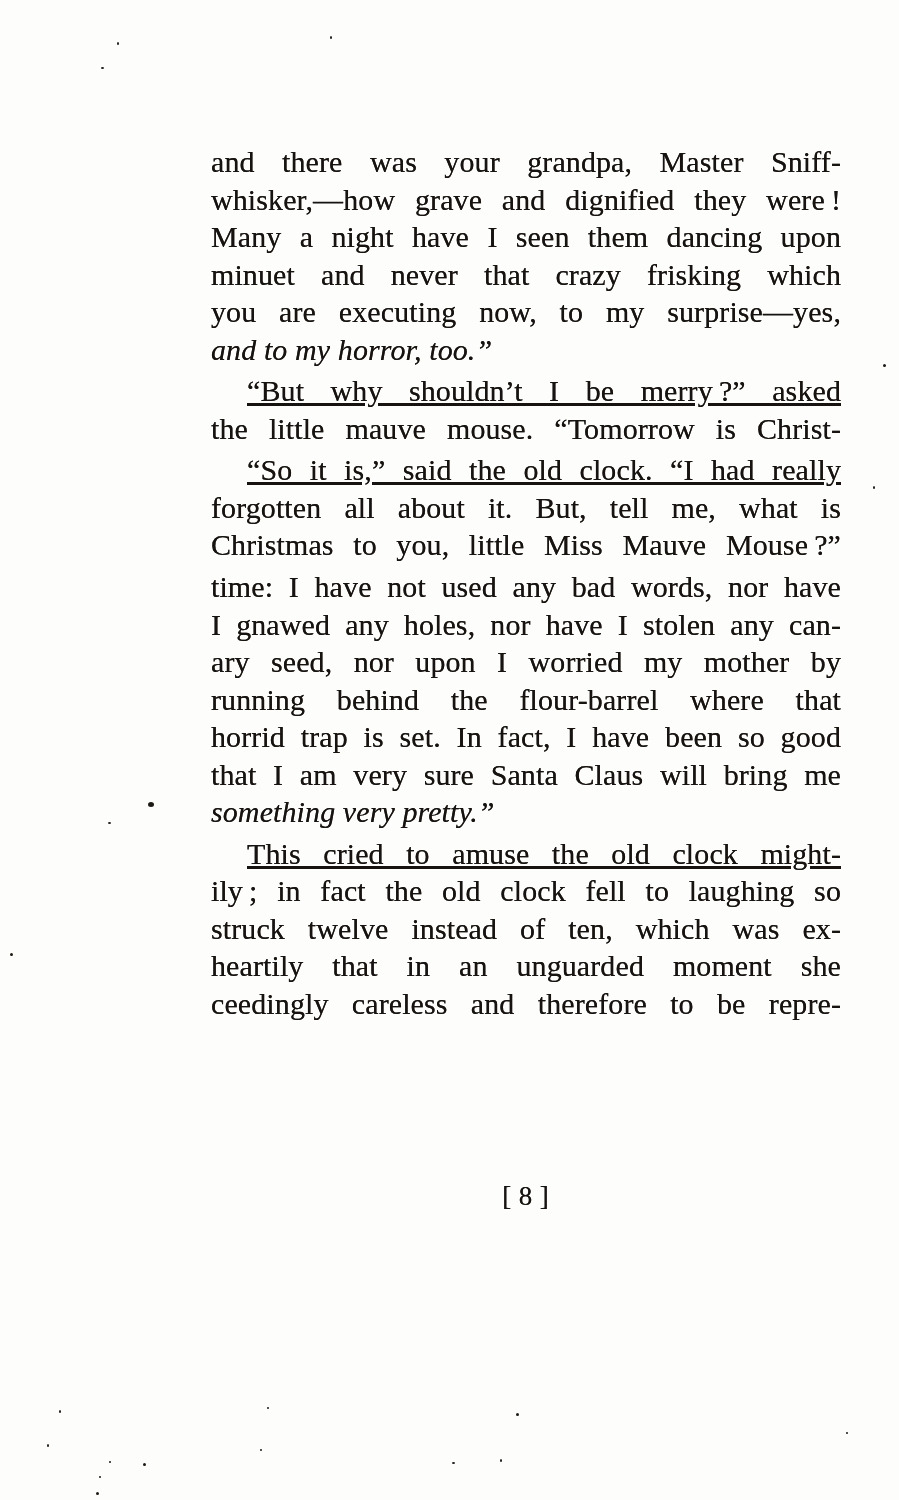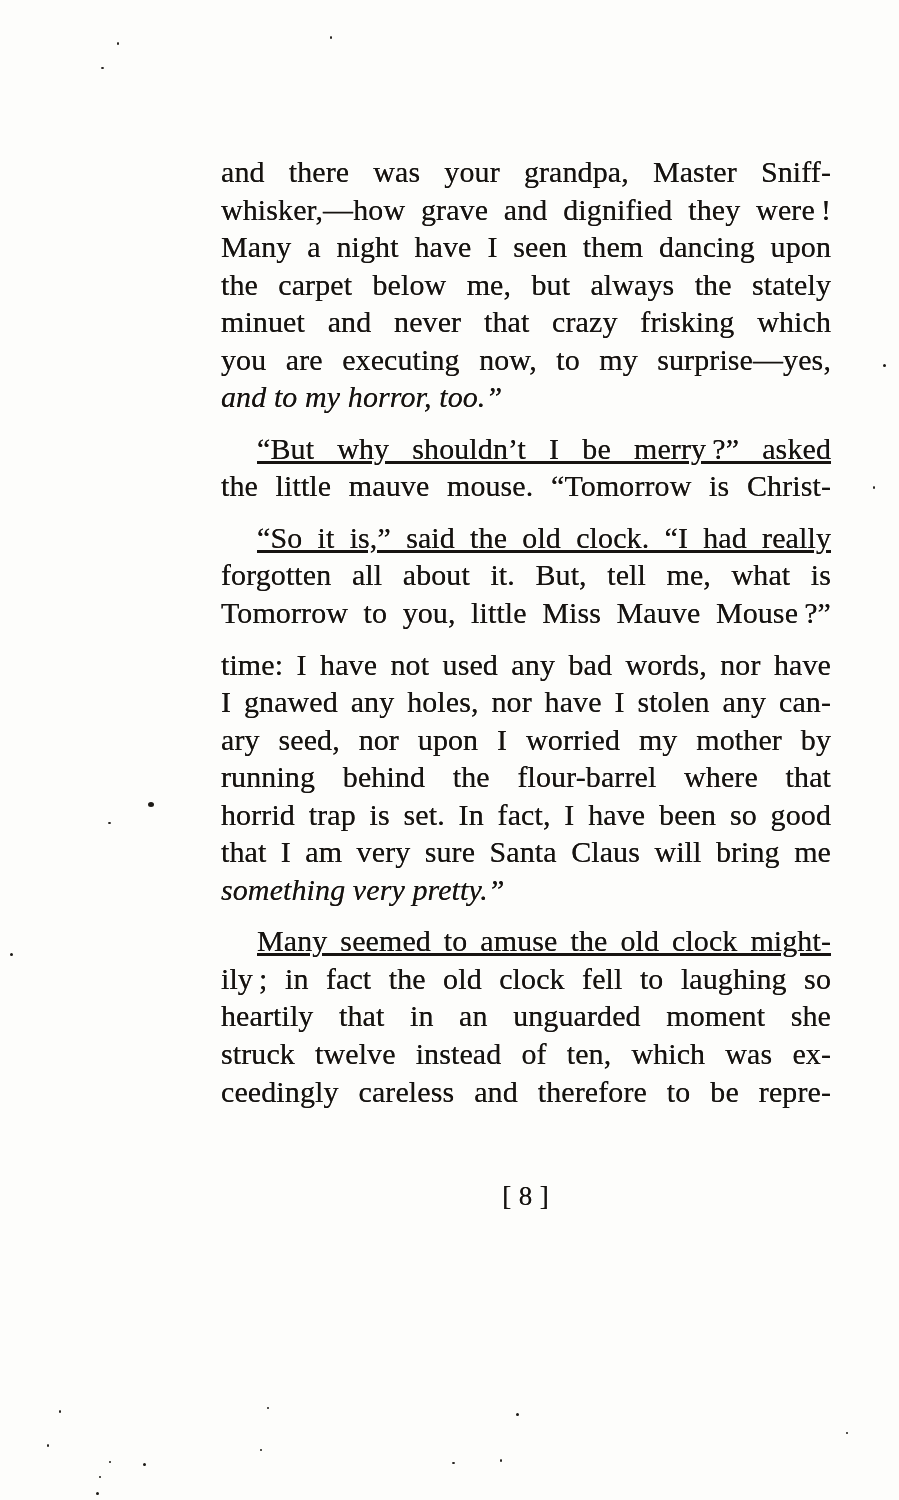--- a/index.html
+++ b/index.html
@@ -19,21 +19,21 @@
     inset: 0;
   }
   .text-block {
     position: absolute;
     left: 207px;
     top: 139px;
     width: 638px;
     color: var(--ink, #161310);
   }
   .para {
-    margin: 14px;
+    margin: 4px;
   }
   .line {
     margin: 0;
     font-size: 30px;
     line-height: 37.55px;
     text-align: justify;
     text-shadow: 0 0 0.5px rgba(22, 19, 16, 0.85);
     letter-spacing: 0.1px;
   }
   .line.j {
@@ -69,52 +69,51 @@
 <body style="--paper: #fdfdfb; --ink: #161310;">
 
 <div class="page">
 
   <div class="text-block">
 
     <div class="para">
       <p class="line j">and there was your grandpa, Master Sniff-</p>
       <p class="line j">whisker,—how grave and dignified they were !</p>
       <p class="line j">Many a night have I seen them dancing upon</p>
-      <p class="line j">the carpet below me, but always the stately</p>
       <p class="line j">minuet and never that crazy frisking which</p>
       <p class="line j">you are executing now, to my surprise—yes,</p>
       <p class="line end">and to my horror, too.”</p>
     </div>
 
     <div class="para">
       <p class="line j ind">“But why shouldn’t I be merry ?” asked</p>
       <p class="line j">the little mauve mouse. “Tomorrow is Christ-</p>
     </div>
 
     <div class="para">
       <p class="line j ind">“So it is,” said the old clock.  “I had really</p>
       <p class="line j">forgotten all about it.  But, tell me, what is</p>
-      <p class="line j">Tomorrow to you, little Miss Mauve Mouse ?”</p>
+      <p class="line j">Christmas to you, little Miss Mauve Mouse ?”</p>
     </div>
 
     <div class="para">
       <p class="line j">time:  I have not used any bad words, nor have</p>
       <p class="line j">I gnawed any holes, nor have I stolen any can-</p>
       <p class="line j">ary seed, nor upon I worried my mother by</p>
       <p class="line j">running behind the flour-barrel where that</p>
       <p class="line j">horrid trap is set.  In fact, I have been so good</p>
       <p class="line j">that I am very sure Santa Claus will bring me</p>
       <p class="line end">something very pretty.”</p>
     </div>
 
     <div class="para">
-      <p class="line j ind">Many seemed to amuse the old clock might-</p>
+      <p class="line j ind">This cried to amuse the old clock might-</p>
       <p class="line j">ily ; in fact the old clock fell to laughing so</p>
+      <p class="line j">struck twelve instead of ten, which was ex-</p>
       <p class="line j">heartily that in an unguarded moment she</p>
-      <p class="line j">struck twelve instead of ten, which was ex-</p>
       <p class="line j">ceedingly careless and therefore to be repre-</p>
     </div>
 
   </div>
 
   <div class="pagenum">[ 8 ]</div>
 
   <div>
     <div class="speck" style="left:117px; top:42px;  width:2px; height:3px;"></div>
     <div class="speck" style="left:330px; top:36px;  width:2px; height:3px;"></div>

